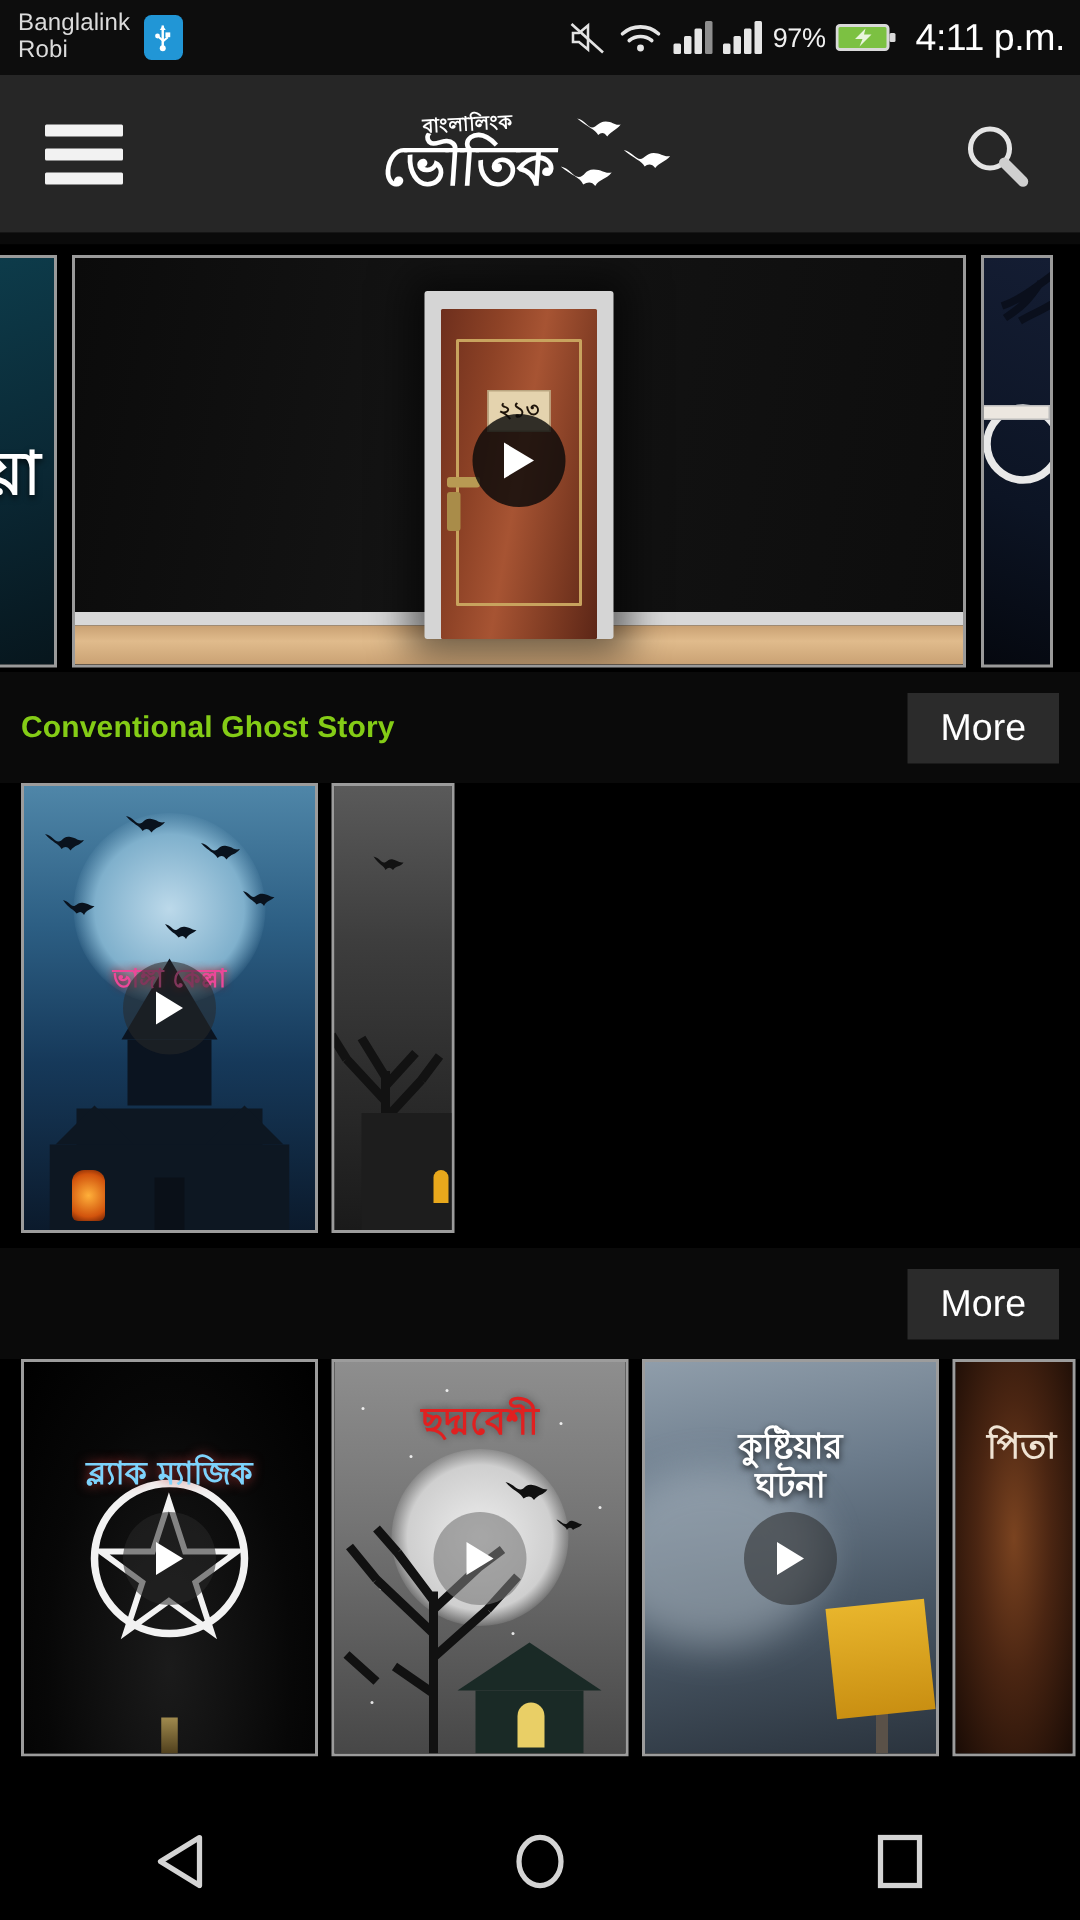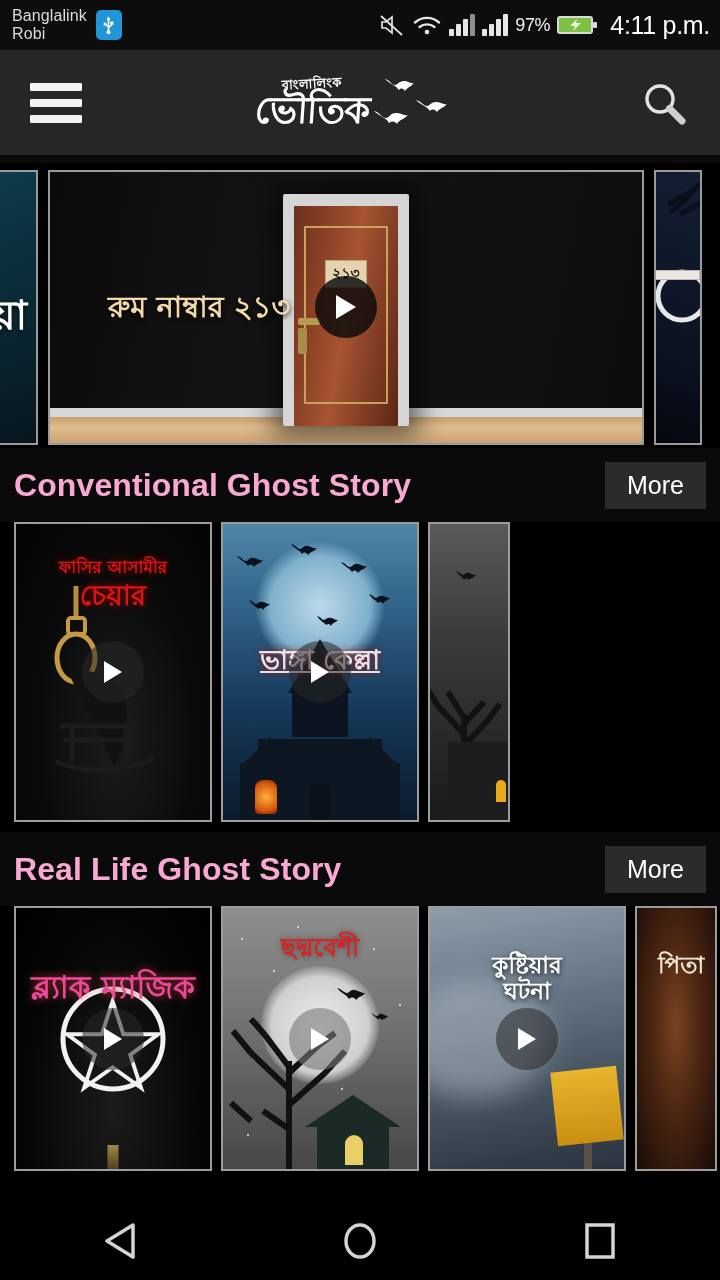--- a/index.html
+++ b/index.html
@@ -129,21 +129,21 @@
   .play.dark{ width:62px;height:62px;background:rgba(10,10,10,.82); }
   .play.grey{ width:62px;height:62px;background:rgba(120,120,120,.6); }
   .play.lite{ width:62px;height:62px;background:rgba(40,40,40,.55); }
   .play svg{ display:block; }
 
   
   .section-head{
     width:720px;height:74px;display:flex;align-items:center;
     padding:0 14px;background:#0a0a0a;
   }
-  .section-title{ font-size:32px;font-weight:bold;color:#f9a8d4;letter-spacing:.1px; }
+  .section-title{ font-size:20px;font-weight:bold;color:#84cc16;letter-spacing:.1px; }
   .more-btn{
     margin-left:auto;background:#2b2b2b;color:#fff;border:none;border-radius:0;
     font-family:"Liberation Sans",sans-serif;font-size:25px;
     padding:9px 22px;cursor:pointer;
   }
 
   
   .row{ width:720px;display:flex;align-items:flex-start;gap:9px;padding-left:14px;overflow:hidden;background:#000; }
   .row.r1{ height:310px; }
   .row.r2{ height:265px; }
@@ -162,34 +162,34 @@
   
   .bg-chair{ position:absolute;inset:0;background:radial-gradient(ellipse at 52% 72%,#1d1d1d 0%,#0a0a0a 55%,#040404 100%); }
   .noose{ position:absolute;left:34px;top:62px; }
   .rock-chair{ position:absolute;left:34px;bottom:34px;width:110px;height:120px; }
   .t-chair{ top:34px;color:#d81414;font-size:17px;text-shadow:0 0 7px rgba(190,0,0,.75); }
   .t-chair b{ display:block;font-size:28px;margin-top:2px; }
 
   .bg-castle{ position:absolute;inset:0;background:linear-gradient(180deg,#4f86a8 0%,#2c5e83 32%,#16395a 62%,#0b1a2c 100%); }
   .moon{ position:absolute;left:50%;top:18px;transform:translateX(-50%);width:128px;height:128px;border-radius:50%;background:radial-gradient(circle,#bcd9ea 0%,#7fb0cc 55%,rgba(80,130,165,0) 72%); }
   .castle{ position:absolute;left:50%;bottom:0;transform:translateX(-50%); }
-  .t-castle{ top:120px;color:#e5e5e5;font-size:27px;text-shadow:0 0 6px rgba(180,0,0,.85);text-decoration:underline; }
+  .t-castle{ top:120px;color:#ec4899;font-size:17px;text-shadow:0 0 6px rgba(180,0,0,.85); }
   .lantern{ position:absolute;left:32px;bottom:6px;width:22px;height:34px;border-radius:8px 8px 4px 4px;background:radial-gradient(circle,#ffb03a 0%,#d2540d 70%,#6b1f04 100%); }
 
   .bg-hand{ position:absolute;inset:0;background:linear-gradient(130deg,#e9e7e2 0%,#dedcd6 45%,#cfcdc7 100%); }
   .smudge{ position:absolute;border-radius:50%;filter:blur(13px); }
   .hand{ position:absolute;left:50%;top:70px;transform:translateX(-50%); }
   .t-hand{ top:36px;color:#1b2530;font-size:21px; }
 
   .bg-grey{ position:absolute;inset:0;background:linear-gradient(180deg,#5a5a5a 0%,#3d3d3d 35%,#2a2a2a 70%,#1a1a1a 100%); }
   .tree{ position:absolute;left:-6px;bottom:0; }
 
   .bg-black{ position:absolute;inset:0;background:radial-gradient(ellipse at 50% 78%,#1b1b1b 0%,#070707 60%,#000 100%); }
   .pentagram{ position:absolute;left:50%;top:50%;transform:translate(-50%,-50%); }
-  .t-bm{ top:62px;color:#ec4899;font-size:31px;text-shadow:0 0 8px rgba(200,60,60,.8); }
+  .t-bm{ top:62px;color:#7dd3fc;font-size:21px;text-shadow:0 0 8px rgba(200,60,60,.8); }
   .candle{ position:absolute;left:50%;bottom:0;transform:translateX(-50%);width:11px;height:24px;background:linear-gradient(180deg,#a08a4e,#50401d); }
 
   .bg-fog{ position:absolute;inset:0;background:linear-gradient(170deg,#8f9daa 0%,#6c7c8c 30%,#4a5866 62%,#2a333d 100%); }
   .t-fog{ top:44px;color:#fff;font-size:23px;text-shadow:0 2px 5px rgba(0,0,0,.75); }
   .signboard{ position:absolute;right:4px;bottom:26px;width:66px;height:74px;background:linear-gradient(180deg,#e8b52c,#c98f12);transform:rotate(-6deg); }
   .signpost{ position:absolute;right:32px;bottom:0;width:8px;height:32px;background:#5a5148; }
 
   .bg-moonscene{ position:absolute;inset:0;background:linear-gradient(180deg,#8e8e8e 0%,#757575 40%,#5c5c5c 72%,#474747 100%); }
   .bigmoon{ position:absolute;left:50%;top:58px;transform:translateX(-50%);width:118px;height:118px;border-radius:50%;background:radial-gradient(circle,#ededed 0%,#cfcfcf 58%,rgba(190,190,190,0) 73%); }
   .t-moon{ top:26px;color:#e02020;font-size:25px;text-shadow:0 0 6px rgba(0,0,0,.45); }
@@ -310,21 +310,20 @@
     <div class="skirt"></div>
     <div class="room-floor"></div>
     <div class="door-frame">
       <div class="door">
         <div class="door-panel"></div>
         <div class="door-num">২১৩</div>
         <div class="door-handle"></div>
         <div class="door-lock"></div>
       </div>
     </div>
-    <div class="feat-title">রুম নাম্বার ২১৩</div>
     <div class="play dark">
       <svg width="26" height="28" viewBox="0 0 26 28">
           <path d="M3 2l20 12L3 26z" fill="#fff"></path>
         </svg>
     </div>
   </div>
 
   <div class="feat side right">
     <svg style="position:absolute;left:-10px;top:6px" width="70" height="90" viewBox="0 0 70 90">
         <path d="M60 2C44 14 34 22 22 26M48 10C40 22 36 26 24 34M62 20C52 28 44 30 34 36" stroke="#0a0f1c" stroke-width="5" fill="none"></path>
@@ -336,43 +335,20 @@
   </div>
 </div>
 
 <div class="section-head">
   <div class="section-title">Conventional Ghost Story</div>
   <button class="more-btn">More</button>
 </div>
 
 <div class="row r1">
 
-  <div class="card">
-    <div class="bg-chair"></div>
-    <svg class="noose" width="60" height="110" viewBox="0 0 60 110">
-        <path d="M26 0v36" stroke="#b99council" stroke-width="0"></path>
-        <path d="M26 0v34" stroke="#b8913f" stroke-width="5"></path>
-        <rect x="18" y="32" width="17" height="16" rx="3" fill="none" stroke="#c49a45" stroke-width="4"></rect>
-        <ellipse cx="26" cy="72" rx="19" ry="24" fill="none" stroke="#c49a45" stroke-width="5"></ellipse>
-      </svg>
-    <svg class="rock-chair" viewBox="0 0 110 120">
-        <path d="M18 6c22-4 44 2 56 18 6 30 2 60-10 76" fill="#111"></path>
-        <path d="M10 60h72M14 74h66M6 96q50 18 98-4" stroke="#1c1c1c" stroke-width="5" fill="none"></path>
-        <path d="M22 60v36M76 60v34" stroke="#1c1c1c" stroke-width="5"></path>
-      </svg>
-    <div class="card-title t-chair">
-      <span>ফাসির আসামীর</span>
-      <b>চেয়ার</b>
-    </div>
-    <div class="play lite">
-      <svg width="24" height="26" viewBox="0 0 24 26">
-          <path d="M3 2l18 11L3 24z" fill="#fff"></path>
-        </svg>
-    </div>
-  </div>
 
   <div class="card">
     <div class="bg-castle"></div>
     <div class="moon"></div>
     <svg style="position:absolute;left:6px;top:14px" width="184" height="120" viewBox="0 0 184 120">
       <path d="M8 18c5 1 6 5 9 5s3-4 8-3 5 3 9 2c-3 4-6 3-9 7-2-3-4-3-6-1-2-4-6-4-11-10z" fill="#09121d"></path>
       <path d="M62 6c5 1 6 5 9 5s3-4 8-3 5 3 9 2c-3 4-6 3-9 7-2-3-4-3-6-1-2-4-6-4-11-10z" fill="#09121d"></path>
       <path d="M112 24c5 1 6 5 9 5s3-4 8-3 5 3 9 2c-3 4-6 3-9 7-2-3-4-3-6-1-2-4-6-4-11-10z" fill="#09121d"></path>
       <path d="M20 62c4 1 5 4 7 4s3-3 7-2 4 2 7 2c-3 3-5 2-7 6-2-3-3-2-5-1-2-3-5-3-9-9z" fill="#09121d"></path>
       <path d="M140 56c4 1 5 4 7 4s3-3 7-2 4 2 7 2c-3 3-5 2-7 6-2-3-3-2-5-1-2-3-5-3-9-9z" fill="#09121d"></path>
@@ -403,21 +379,20 @@
       </svg>
     <svg class="tree" width="90" height="190" viewBox="0 0 90 190">
         <path d="M40 190V84M40 104L14 76M40 116l24-26M40 88L24 62M40 94l20-22M14 76L4 60M64 90l12-16" stroke="#121212" stroke-width="6" fill="none"></path>
       </svg>
     <div style="position:absolute;right:-10px;bottom:0;width:70px;height:78px;background:#1d1d1d;"></div>
     <div style="position:absolute;right:2px;bottom:18px;width:10px;height:22px;background:#e8a81c;border-radius:5px 5px 0 0;"></div>
   </div>
 </div>
 
 <div class="section-head">
-  <div class="section-title">Real Life Ghost Story</div>
   <button class="more-btn">More</button>
 </div>
 
 <div class="row r2">
 
   <div class="card">
     <div class="bg-black"></div>
     <svg class="pentagram" width="110" height="110" viewBox="0 0 110 110">
       <circle cx="55" cy="55" r="50" fill="none" stroke="#f2f2f2" stroke-width="5"></circle>
       <path d="M55 10l13.8 42.5h44.7L77.6 78.8 91.4 121 55 94.8 18.6 121l13.8-42.2L-3.5 52.5h44.7z" transform="scale(.78) translate(15 12)" fill="none" stroke="#f2f2f2" stroke-width="5"></path>

